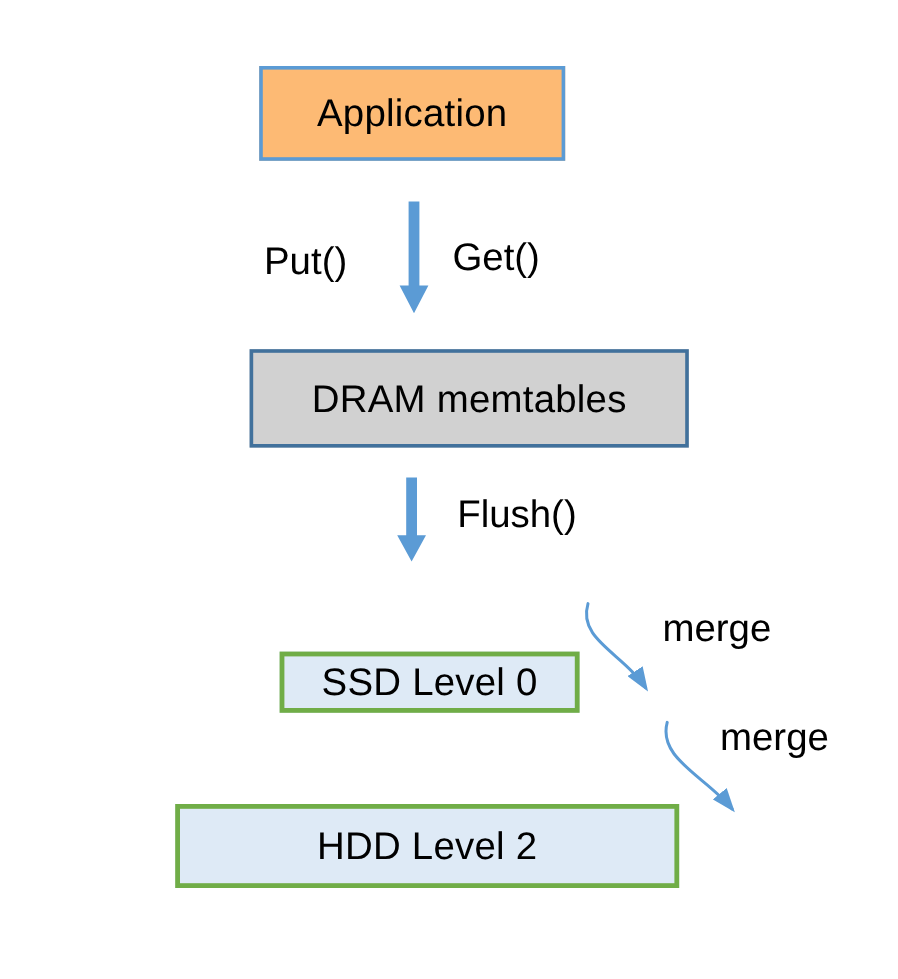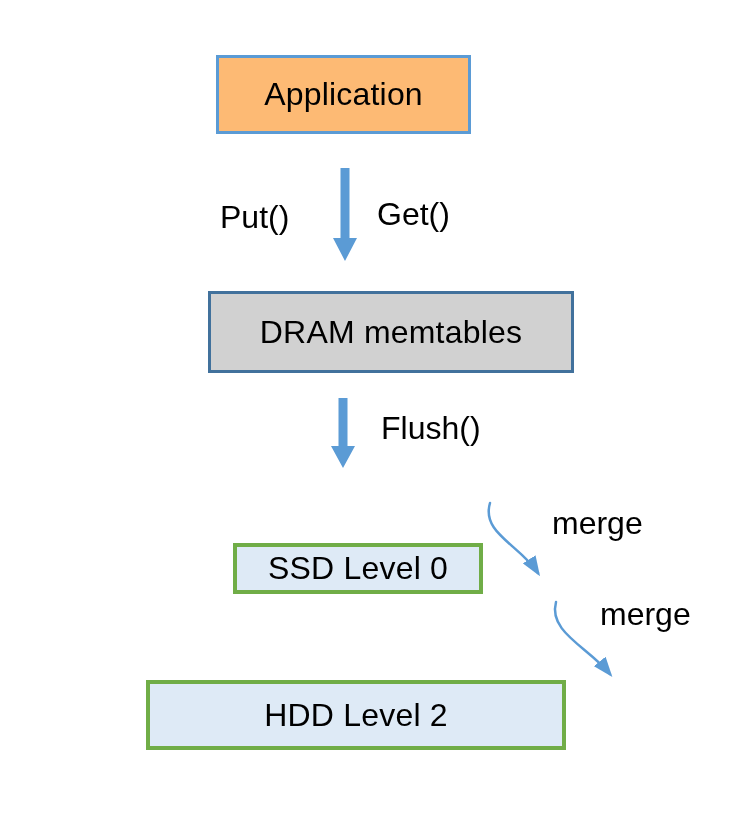--- a/index.html
+++ b/index.html
@@ -37,21 +37,21 @@
     border: 3px solid var(--dram-border, #41719C);
     background: var(--dram-fill, #D1D1D1);
     margin-left: 36px;
   }
   .node-level {
     border: 4px solid var(--level-border, #70AD47);
     background: var(--level-fill, #DEEAF6);
   }
   .node-ssd0 { left: 233px; top: 506px; width: 250px; height: 51px; margin-top: 37px; }
   .node-ssd1 { left: 182px; top: 578px; width: 354px; height: 68px; }
-  .node-hdd2 { left: 146px; top: 670px; width: 420px; height: 70px; margin-top: 10px; }
+  .node-hdd2 { left: 146px; top: 670px; width: 420px; height: 70px; }
 
   .flow-label {
     position: absolute;
     font-size: 32px;
     line-height: 44px;
     white-space: nowrap;
     color: #000;
   }
   .lbl-put   { left: 220px; top: 195px; }
   .lbl-get   { left: 377px; top: 192px; }

